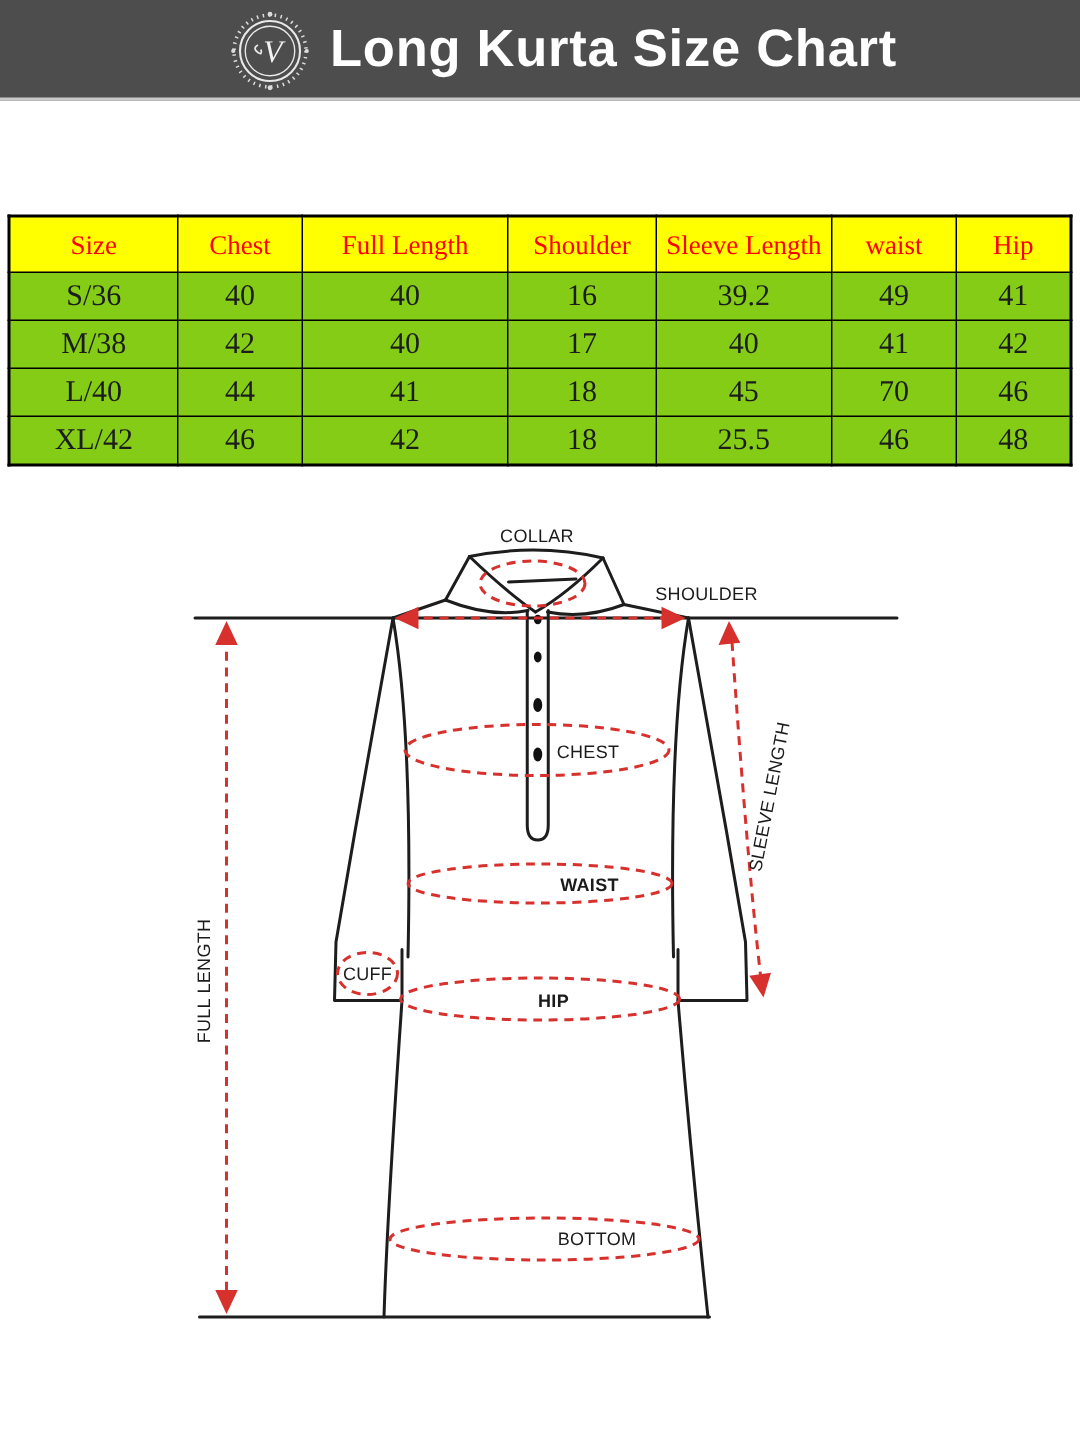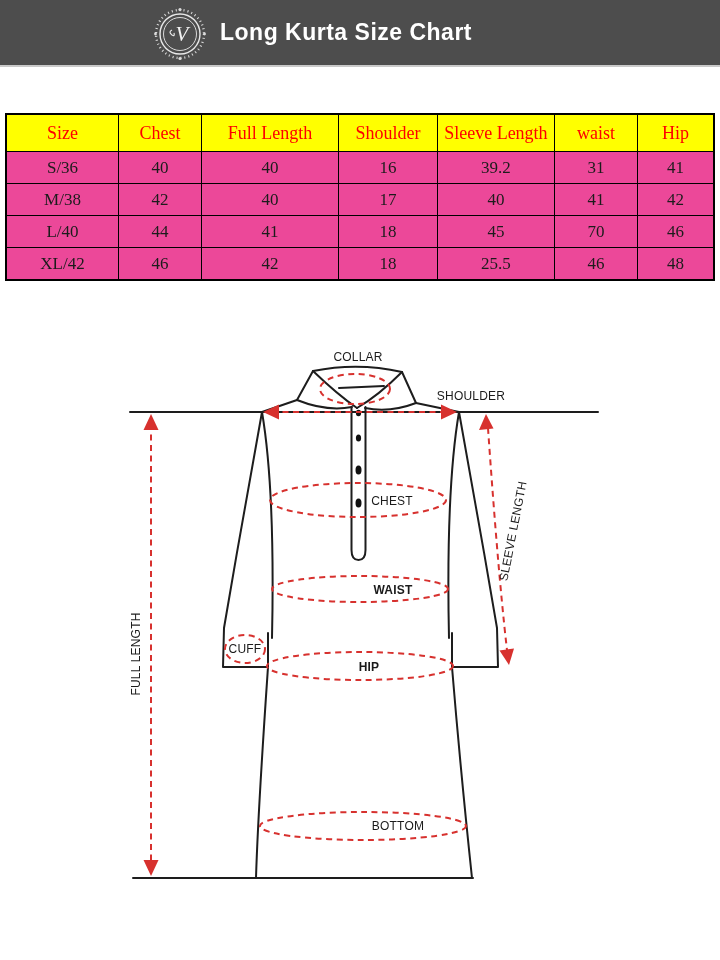--- a/index.html
+++ b/index.html
@@ -4,30 +4,30 @@
 <style>
   html,body{margin:0;padding:0;background:#fff;}
   #page{position:relative;width:720px;height:960px;background:#ffffff;overflow:hidden;
         font-family:"Liberation Sans",sans-serif;}
 
   
   .titlebar{position:absolute;top:0;left:0;width:720px;height:65px;background:#4d4d4d;
             border-bottom:2px solid #c9c9c9;display:flex;align-items:center;}
   .logo{position:absolute;left:152px;top:6px;width:56px;height:56px;}
   .title{position:absolute;left:220px;top:0;height:65px;display:flex;align-items:center;
-         color:#ffffff;font-size:23px;font-weight:700;letter-spacing:.5px;}
+         color:#ffffff;font-size:35px;font-weight:700;letter-spacing:.5px;}
 
   
   .tablewrap{position:absolute;top:113px;left:5px;width:710px;}
   table.size{width:100%;border-collapse:collapse;table-layout:fixed;
              font-family:"Liberation Serif",serif;}
   table.size th,table.size td{border:1.6px solid #000;text-align:center;padding:0;}
-  table.size{border:2.5px solid #000;}
+  table.size{border:2.5px solid #000;margin-top:30px;}
   table.size th{background:#ffff00;color:#fe0000;font-size:18px;font-weight:400;height:36px;}
-  table.size td{background:#ec4899;color:#1c1c1c;font-size:17px;height:31px;}
+  table.size td{background:#84cc16;color:#1c1c1c;font-size:20px;height:31px;}
 
   
   .diagram{position:absolute;top:340px;left:0;width:720px;height:600px;}
   .dlabel{font-family:"Liberation Sans",sans-serif;font-size:12px;fill:#1b1b1b;letter-spacing:.2px;}
   .dlabel.bold{font-weight:bold;}
   .outline{fill:none;stroke:#1d1d1d;stroke-width:2;stroke-linecap:round;stroke-linejoin:round;}
   .redash{fill:none;stroke:#d7312e;stroke-width:2;stroke-dasharray:6 4.5;}
   .redfill{fill:#d7312e;stroke:none;}
 </style>
 </head>
@@ -72,21 +72,21 @@
           <th>Hip</th>
         </tr>
       </thead>
       <tbody>
         <tr>
           <td>S/36</td>
           <td>40</td>
           <td>40</td>
           <td>16</td>
           <td>39.2</td>
-          <td>31</td>
+          <td>49</td>
           <td>41</td>
         </tr>
         <tr>
           <td>M/38</td>
           <td>42</td>
           <td>40</td>
           <td>17</td>
           <td>40</td>
           <td>41</td>
           <td>42</td>

